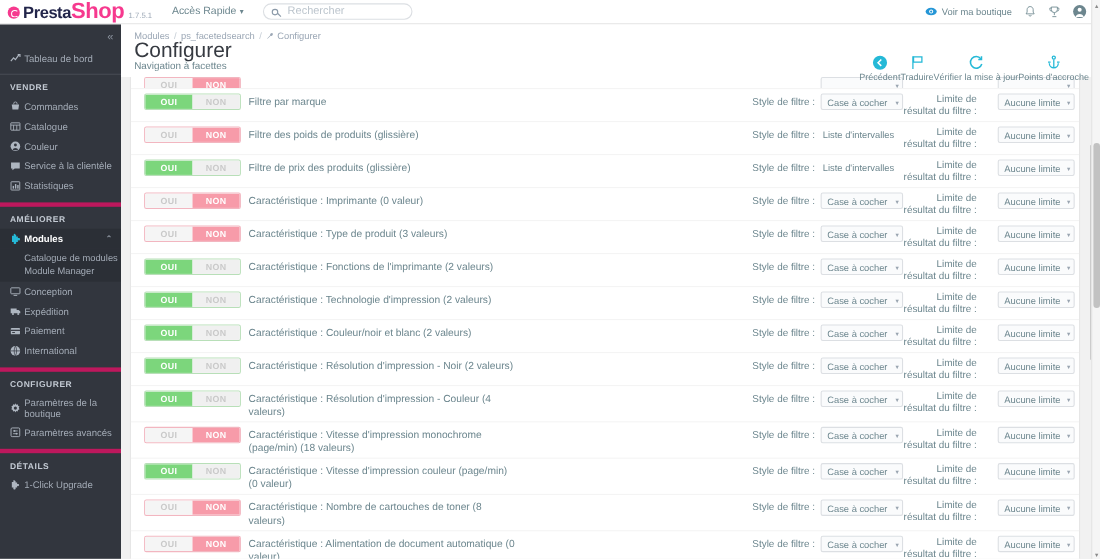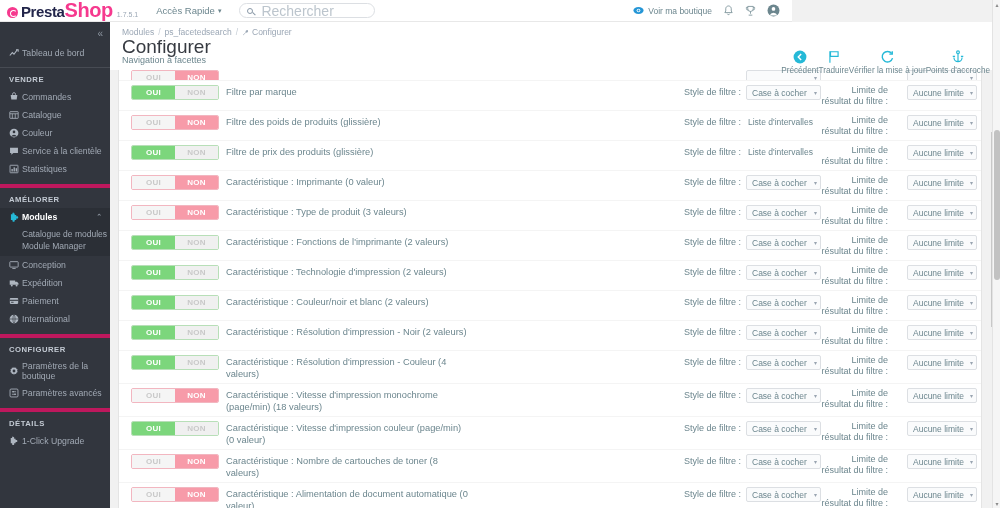--- a/index.html
+++ b/index.html
@@ -8,21 +8,21 @@
     width: 1000px; height: 508px;
     overflow: hidden;
     font-family: "Liberation Sans", sans-serif;
     background: #f1f1f1;
     font-size: 11px;
     color: #6c868e;
   }
 
   
   #topbar {
-    position: absolute; left: 0; top: 0; width: 792px; height: 22px;
+    position: absolute; left: 0; top: 0; width: 1000px; height: 22px;
     background: #fff; border-bottom: 1px solid #e8e8e8;
     display: flex; align-items: center; z-index: 40;
   }
   #logo-wrap { display: flex; align-items: baseline; padding-left: 7px; }
   .logo-mark {
     width: 11px; height: 11px; border-radius: 50%;
     background: #f6398e;
     position: relative; margin-right: 3px; top: 1px;
     display: inline-block;
   }
@@ -50,21 +50,21 @@
   #search-box .mag {
     width: 6px; height: 6px; border: 1.1px solid #8a99a8; border-radius: 50%;
     position: relative; flex: none;
   }
   #search-box .mag::after {
     content: ""; position: absolute; right: -3px; bottom: -2px;
     width: 3.5px; height: 1.1px; background: #8a99a8;
     transform: rotate(45deg);
   }
   #search-box input {
-    border: 0; outline: 0; margin-left: 6px; font-size: 14px;
+    border: 0; outline: 0; margin-left: 6px; font-size: 10px;
     font-family: "Liberation Sans", sans-serif; color: #6c868e;
     width: 100%; background: transparent;
   }
   #search-box input::placeholder { color: #bcc5cd; }
 
   #topbar-right {
     margin-left: auto; display: flex; align-items: center;
     padding-right: 12px; gap: 11px;
   }
   .tb-item { display: flex; align-items: center; font-size: 8.5px; color: #6c868e; cursor: pointer; }

